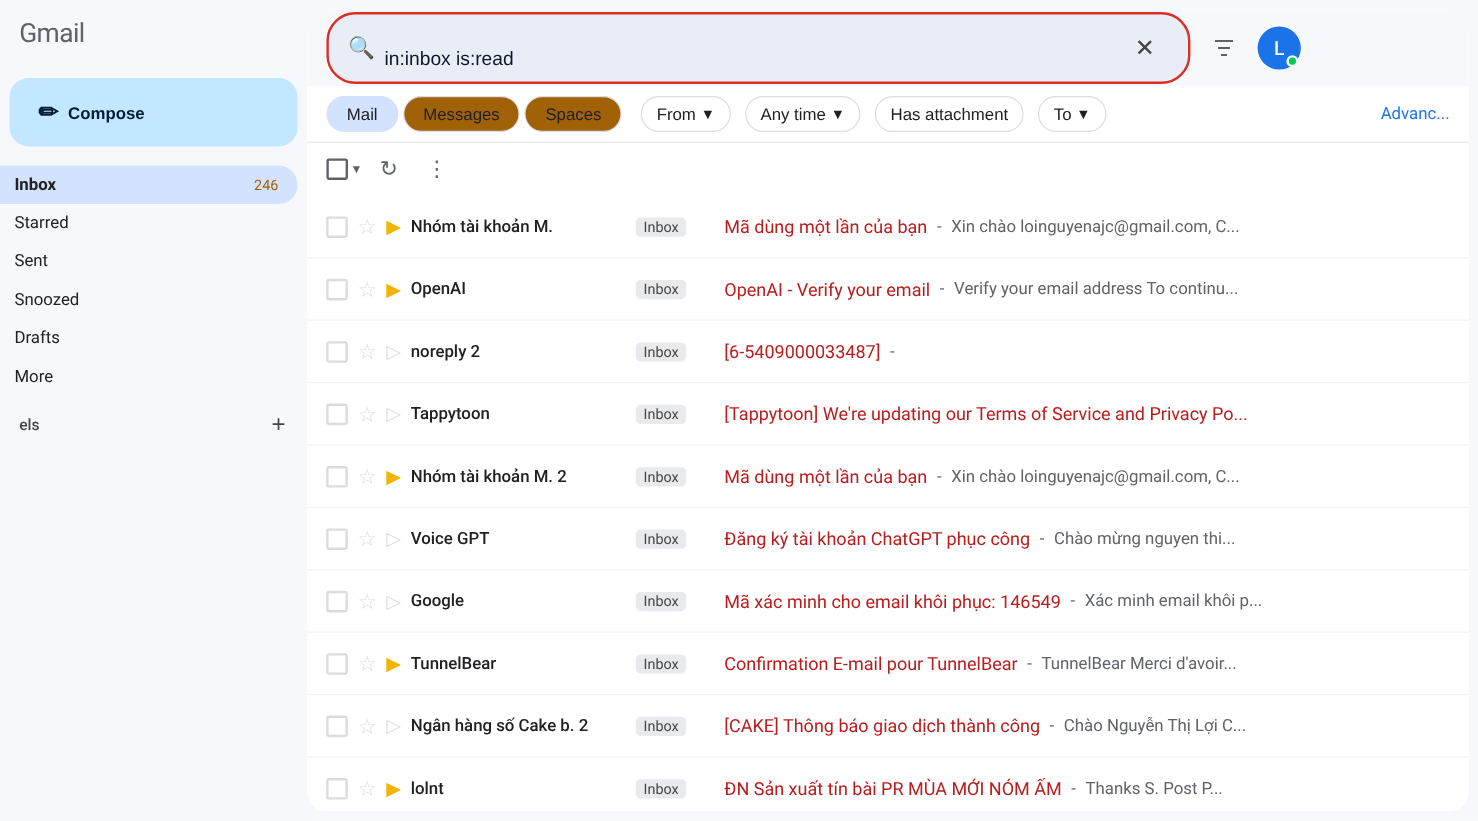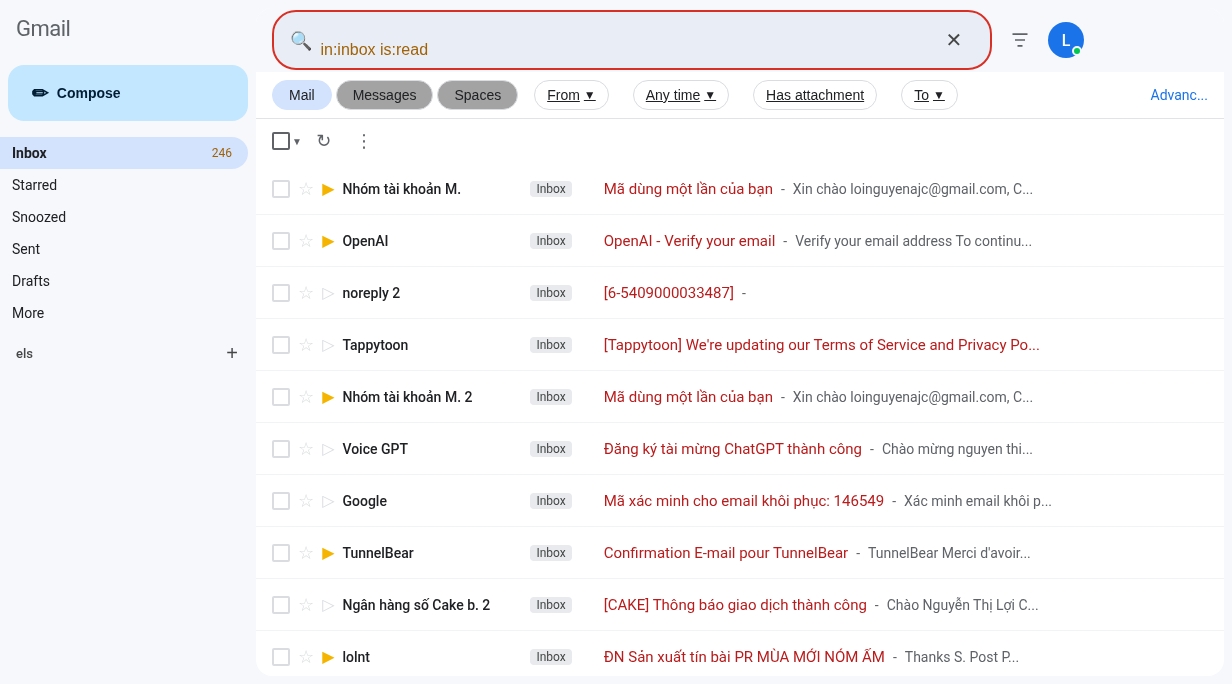--- a/index.html
+++ b/index.html
@@ -20,29 +20,29 @@
     .labels-header { display: flex; align-items: center; justify-content: space-between; padding: 8px 8px 4px 16px; color: #444746; font-size: 13px; font-weight: 500; }
     .add-label-btn { background: none; border: none; cursor: pointer; font-size: 20px; color: #444746; width: 32px; height: 32px; border-radius: 50%; display: flex; align-items: center; justify-content: center; }
 
     
     .main { flex: 1; display: flex; flex-direction: column; background: #fff; border-radius: 16px; margin: 8px 8px 8px 0; overflow: hidden; }
 
     
     .search-bar { display: flex; align-items: center; padding: 8px 16px; background: #f6f8fc; gap: 8px; height: 64px; flex-shrink: 0; }
     .search-input-wrap { display: flex; align-items: center; flex: 1; background: #e9eef6; border-radius: 24px; padding: 8px 16px; gap: 8px; max-width: 720px; border: 2px solid #d93025; }
     .search-icon { color: #444746; font-size: 18px; }
-    .search-input { border: none; background: transparent; font-size: 16px; color: #a16207; flex: 1; outline: none; margin-top: 19px; }
+    .search-input { border: none; background: transparent; font-size: 16px; color: #0f172a; flex: 1; outline: none; margin-top: 19px; }
     .search-clear-btn { background: none; border: none; cursor: pointer; color: #444746; font-size: 20px; width: 40px; height: 40px; border-radius: 50%; display: flex; align-items: center; justify-content: center; }
     .search-filter-btn { background: none; border: none; cursor: pointer; color: #444746; font-size: 20px; width: 40px; height: 40px; border-radius: 50%; display: flex; align-items: center; justify-content: center; }
     .avatar { width: 36px; height: 36px; border-radius: 50%; background: #1a73e8; display: flex; align-items: center; justify-content: center; color: white; font-size: 16px; font-weight: 500; position: relative; flex-shrink: 0; }
     .avatar-dot { width: 10px; height: 10px; background: #00c853; border-radius: 50%; position: absolute; bottom: 2px; right: 2px; border: 2px solid #f6f8fc; }
 
     
     .filter-tabs { display: flex; align-items: center; padding: 8px 16px; gap: 8px; border-bottom: 1px solid #e2e3e7; flex-shrink: 0; background: #fff; }
-    .tab-btn { border: 1px solid #dadce0; border-radius: 24px; padding: 6px 16px; font-size: 14px; cursor: pointer; background: #a3a3a3; color: #202124; }
+    .tab-btn { border: 1px solid #dadce0; border-radius: 24px; padding: 6px 16px; font-size: 14px; cursor: pointer; background: #a16207; color: #202124; }
     .tab-btn.active { background: #d3e3fd; border-color: #d3e3fd; font-weight: 500; }
     .filter-chip { border: 1px solid #dadce0; border-radius: 24px; padding: 6px 12px; font-size: 14px; cursor: pointer; background: #fff; color: #202124; display: flex; align-items: center; gap: 4px; }
     .chip-arrow { font-size: 12px; }
     .advanced-link { color: #1a73e8; font-size: 14px; cursor: pointer; margin-left: auto; }
 
     
     .toolbar { display: flex; align-items: center; padding: 4px 16px; gap: 4px; flex-shrink: 0; }
     .checkbox-wrap { display: flex; align-items: center; gap: 2px; }
     .checkbox { width: 18px; height: 18px; border: 2px solid #5f6368; border-radius: 2px; cursor: pointer; background: #fff; }
     .dropdown-arrow { font-size: 10px; color: #5f6368; cursor: pointer; }
@@ -77,24 +77,24 @@
 
   <div id="nav-items-container">
       <div class="nav-item active">
         <span class="nav-item-label">Inbox</span>
         <span class="nav-item-count">246</span>
       </div>
       <div class="nav-item">
         <span class="nav-item-label">Starred</span>
       </div>
       <div class="nav-item">
+        <span class="nav-item-label">Sent</span>
+      </div>
+      <div class="nav-item">
         <span class="nav-item-label">Snoozed</span>
-      </div>
-      <div class="nav-item">
-        <span class="nav-item-label">Sent</span>
       </div>
       <div class="nav-item">
         <span class="nav-item-label">Drafts</span>
       </div>
       <div class="nav-item">
         <span class="nav-item-label">More</span>
       </div>
     </div>
 
   <div class="labels-header">
@@ -121,21 +121,21 @@
       <div class="avatar-dot"></div>
     </div>
   </div>
 
   <div class="filter-tabs">
     <div id="tab-buttons" style="display:flex;gap:4px;">
         <button class="tab-btn active">Mail</button>
         <button class="tab-btn">Messages</button>
         <button class="tab-btn">Spaces</button>
       </div>
-    <div id="filter-chips" style="display:flex;gap:24px;margin-left:8px;text-decoration:underline;">
+    <div id="filter-chips" style="display:flex;gap:12px;margin-left:8px;">
         <button class="filter-chip">
           <span>From</span>
           <span class="chip-arrow">▼</span>
         </button>
         <button class="filter-chip">
           <span>Any time</span>
           <span class="chip-arrow">▼</span>
         </button>
         <button class="filter-chip">
           <span>Has attachment</span>
@@ -216,21 +216,21 @@
           <span class="email-preview">Xin chào loinguyenajc@gmail.com, C...</span>
     </div>
   </div>
       <div class="email-row">
     <div class="email-checkbox"></div>
     <button class="star-btn">☆</button>
     <span class="forward-icon">▷</span>
     <span class="sender">Voice GPT</span>
     <div class="email-content">
       <span class="inbox-badge">Inbox</span>
-      <span class="email-subject">Đăng ký tài mừng ChatGPT thành công</span>
+      <span class="email-subject">Đăng ký tài khoản ChatGPT phục công</span>
       <span class="separator"> - </span>
           <span class="email-preview">Chào mừng nguyen thi...</span>
     </div>
   </div>
       <div class="email-row">
     <div class="email-checkbox"></div>
     <button class="star-btn">☆</button>
     <span class="forward-icon">▷</span>
     <span class="sender">Google</span>
     <div class="email-content">

